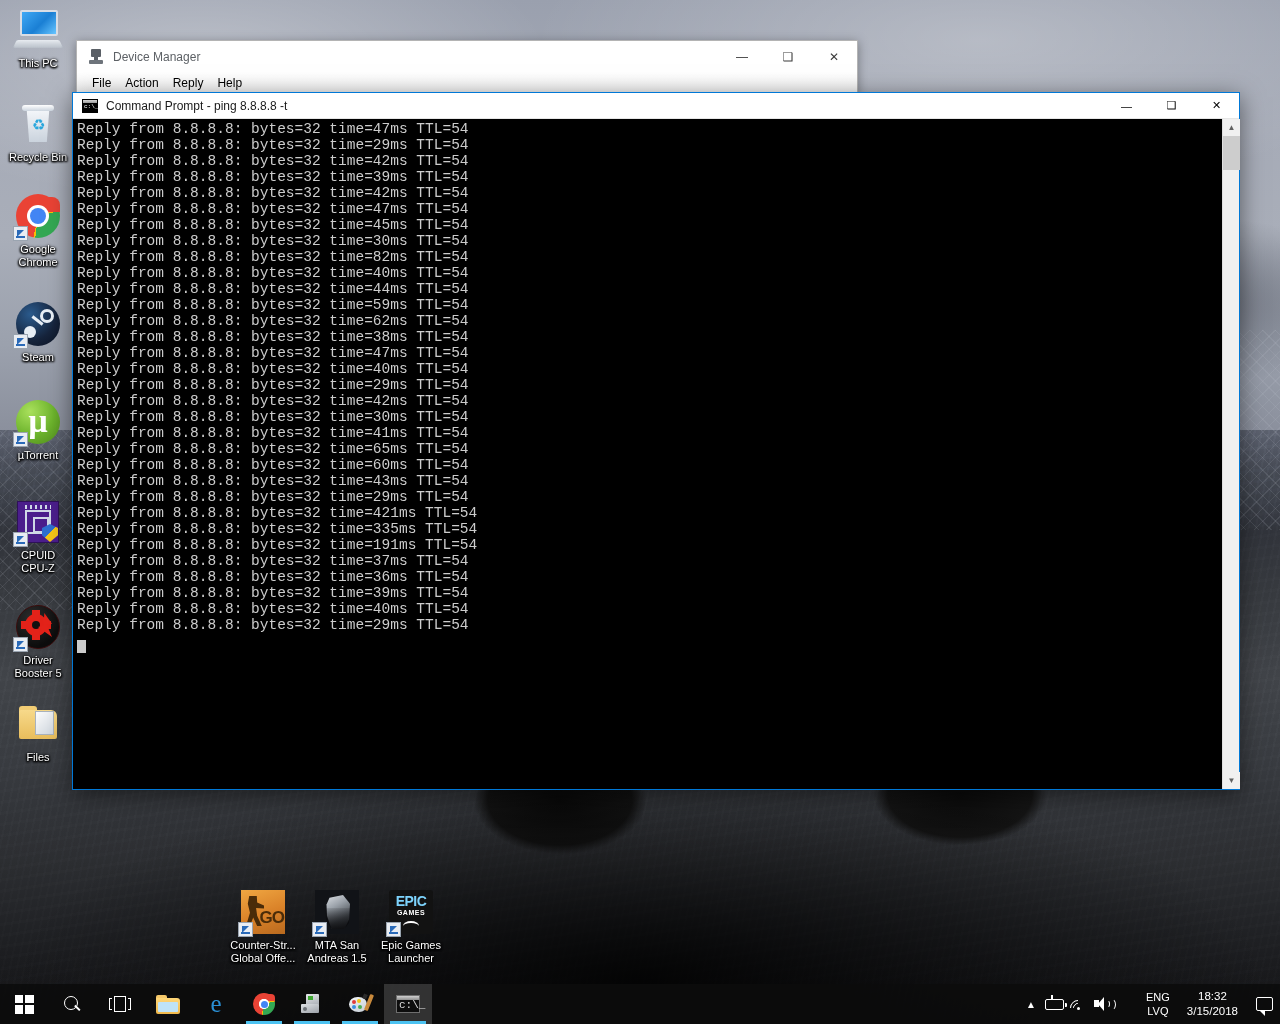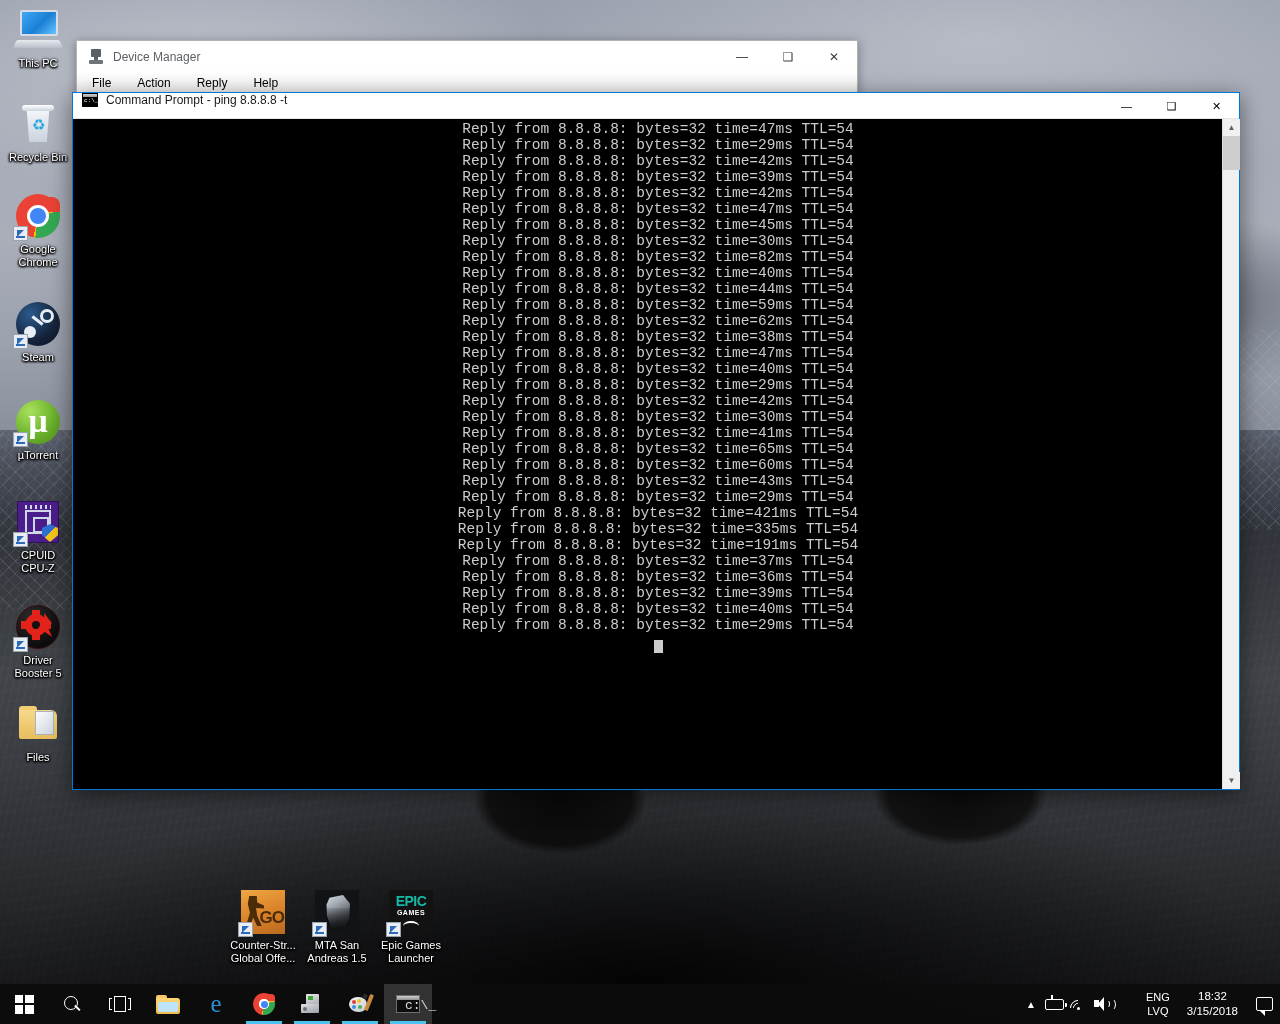--- a/index.html
+++ b/index.html
@@ -241,21 +241,21 @@
     background:linear-gradient(180deg,rgba(10,10,12,.1),rgba(10,10,12,.85));
     clip-path:polygon(0 0,100% 0,96% 72%,78% 100%,26% 100%,4% 60%);
   }
   
   .ic-epic .sq{
     position:absolute;left:2px;top:2px;width:44px;height:44px;
     background:#121212;border-radius:3px;
   }
   .ic-epic .e{
     position:absolute;left:0;top:5px;width:48px;text-align:center;
-    font-size:14px;font-weight:bold;color:#14b8a6;letter-spacing:-.5px;
+    font-size:14px;font-weight:bold;color:#7dd3fc;letter-spacing:-.5px;
   }
   .ic-epic .g{
     position:absolute;left:0;top:21px;width:48px;text-align:center;
     font-size:7px;font-weight:bold;color:#fff;letter-spacing:.5px;
   }
   .ic-epic .arc{
     position:absolute;left:16px;top:33px;width:16px;height:5px;
     border-top:2px solid #fff;border-radius:50%/100% 100% 0 0;
   }
 
@@ -280,35 +280,35 @@
   #devmgr .dmicon .base{
     position:absolute;left:1px;top:11px;width:14px;height:4px;background:#6d737a;border-radius:1px;
   }
   #devmgr .dmtitle{ font-size:12px; color:#5d6166; }
   #devmgr .wbtns{ margin-left:auto; display:flex; height:31px; }
   #devmgr .wbtn{
     width:46px;height:31px;display:flex;align-items:center;justify-content:center;
     font-size:12px;color:#3b3b3b;
   }
   #devmgr .menubar{
-    height:23px; display:flex; align-items:center; padding-left:12px; gap:20px;
+    height:23px; display:flex; align-items:center; padding-left:12px; gap:8px;
     background:linear-gradient(180deg,#ffffff,#f3f3f3);
     border-bottom:1px solid #dfdfdf;
   }
   #devmgr .menuitem{ font-size:12px; color:#000; padding:1px 3px; }
 
   
   #cmdwin{
     position:absolute; left:72px; top:92px; width:1168px; height:698px;
     background:#fff;
     border:1px solid #0078d7;
     box-shadow:0 5px 22px rgba(0,0,0,.5);
   }
   #cmdwin .titlebar{
-    height:26px; background:#fff; display:flex; align-items:flex-start;
+    height:26px; background:#fff; display:flex; align-items:center;
     border-bottom:1px solid #e6e6e6;
   }
   #cmdwin .cmdicon{
     width:16px;height:14px;margin-left:9px;margin-right:8px;
     background:#000; border:1px solid #000; position:relative;
   }
   #cmdwin .cmdicon:before{
     content:"";position:absolute;left:0;top:0;right:0;height:3px;
     background:linear-gradient(180deg,#d4d4d4,#9a9a9a);
   }
@@ -318,21 +318,21 @@
   }
   #cmdwin .cmdtitle{ font-size:12px; color:#1a1a1a; }
   #cmdwin .wbtns{ margin-left:auto; display:flex; height:26px; }
   #cmdwin .wbtn{
     width:45px;height:26px;display:flex;align-items:center;justify-content:center;
     font-size:11px;color:#000;
   }
 
   #console{
     position:absolute; left:0; top:26px; width:1166px; height:670px;
-    background:#000; overflow:hidden;text-align:center;
+    background:#000; overflow:hidden;
   }
   #conlines{
     padding:2px 0 0 4px;
     font-family:"Liberation Mono","DejaVu Sans Mono",monospace;
     font-size:14.5px; line-height:16px; color:#cccccc;
     white-space:pre;
   }
   #cursorline{
     padding-left:4px; margin-top:4px;
   }
@@ -418,22 +418,22 @@
   .pnt-g .d1{ position:absolute;left:3px;top:6px;width:4px;height:4px;border-radius:50%;background:#e13b3b; }
   .pnt-g .d2{ position:absolute;left:8px;top:5px;width:4px;height:4px;border-radius:50%;background:#f0c419; }
   .pnt-g .d3{ position:absolute;left:3px;top:11px;width:4px;height:4px;border-radius:50%;background:#3b8ee1; }
   .pnt-g .d4{ position:absolute;left:9px;top:11px;width:4px;height:4px;border-radius:50%;background:#4caf50; }
   .pnt-g .brush{ position:absolute;right:0;top:0;width:4px;height:17px;background:#c98a3c;transform:rotate(22deg);border-radius:1px; }
   .pnt-g .tip{ position:absolute;right:4px;top:0px;width:4px;height:5px;background:#2b2b2b;transform:rotate(22deg); }
   
   .cmd-g{ width:24px;height:18px;background:#0d0d0d;border:1px solid #6e6e6e;position:relative; }
   .cmd-g:before{ content:"";position:absolute;left:0;top:0;right:0;height:4px;
     background:linear-gradient(180deg,#cfcfcf,#8e8e8e); }
-  .cmd-g .txt{ position:absolute;left:8px;top:5px;font-family:"Liberation Mono",monospace;
-    font-size:13px;color:#ddd;line-height:9px; }
+  .cmd-g .txt{ position:absolute;left:2px;top:5px;font-family:"Liberation Mono",monospace;
+    font-size:11px;color:#ddd;line-height:9px; }
 
   
   #tray{ margin-left:auto; display:flex; align-items:center; height:40px; }
   .tray-ico{ width:24px;height:40px;display:flex;align-items:center;justify-content:center;
     color:#fff;font-size:13px; }
   #lang{ height:40px;display:flex;flex-direction:column;justify-content:center;align-items:center;
     padding:0 7px;color:#fff;font-size:11px;line-height:14px;margin-left:24px; }
   #clock{ height:40px;display:flex;flex-direction:column;justify-content:center;align-items:center;
     padding:0 10px;color:#fff;font-size:11.5px;line-height:15px;text-align:center; }
   #action-center{ width:32px;height:40px;display:flex;align-items:center;justify-content:center; }

